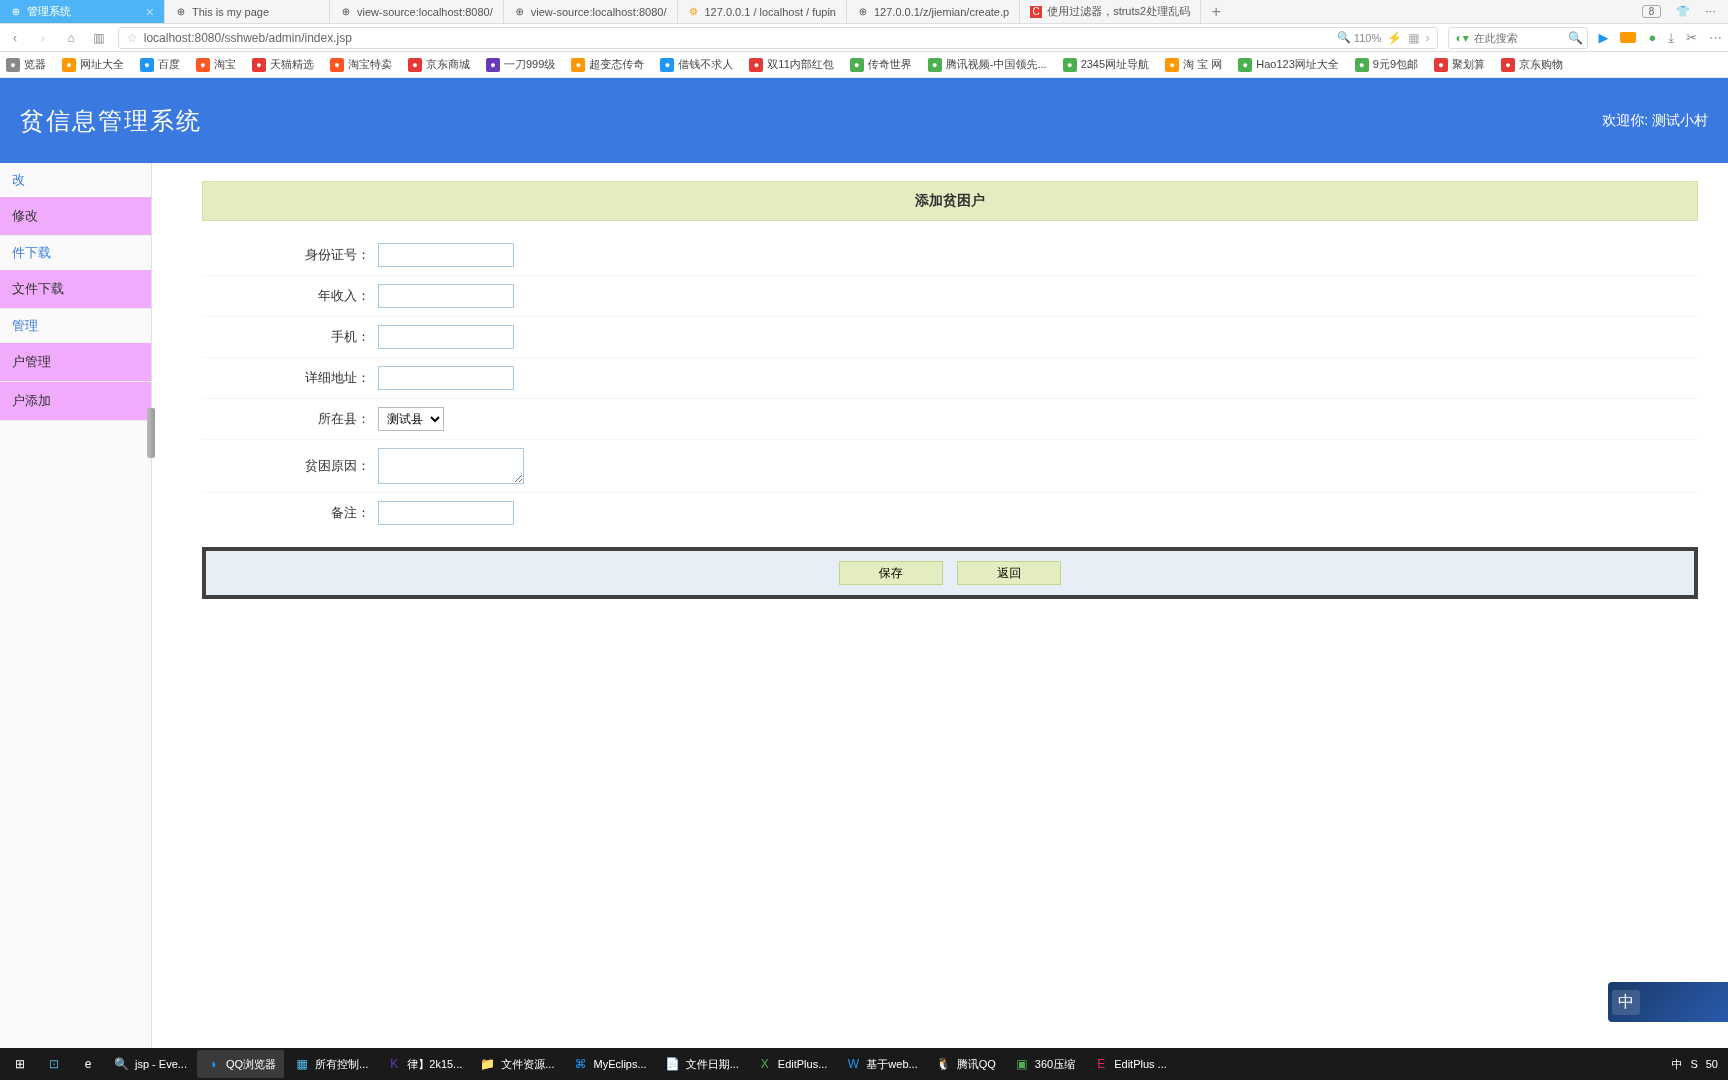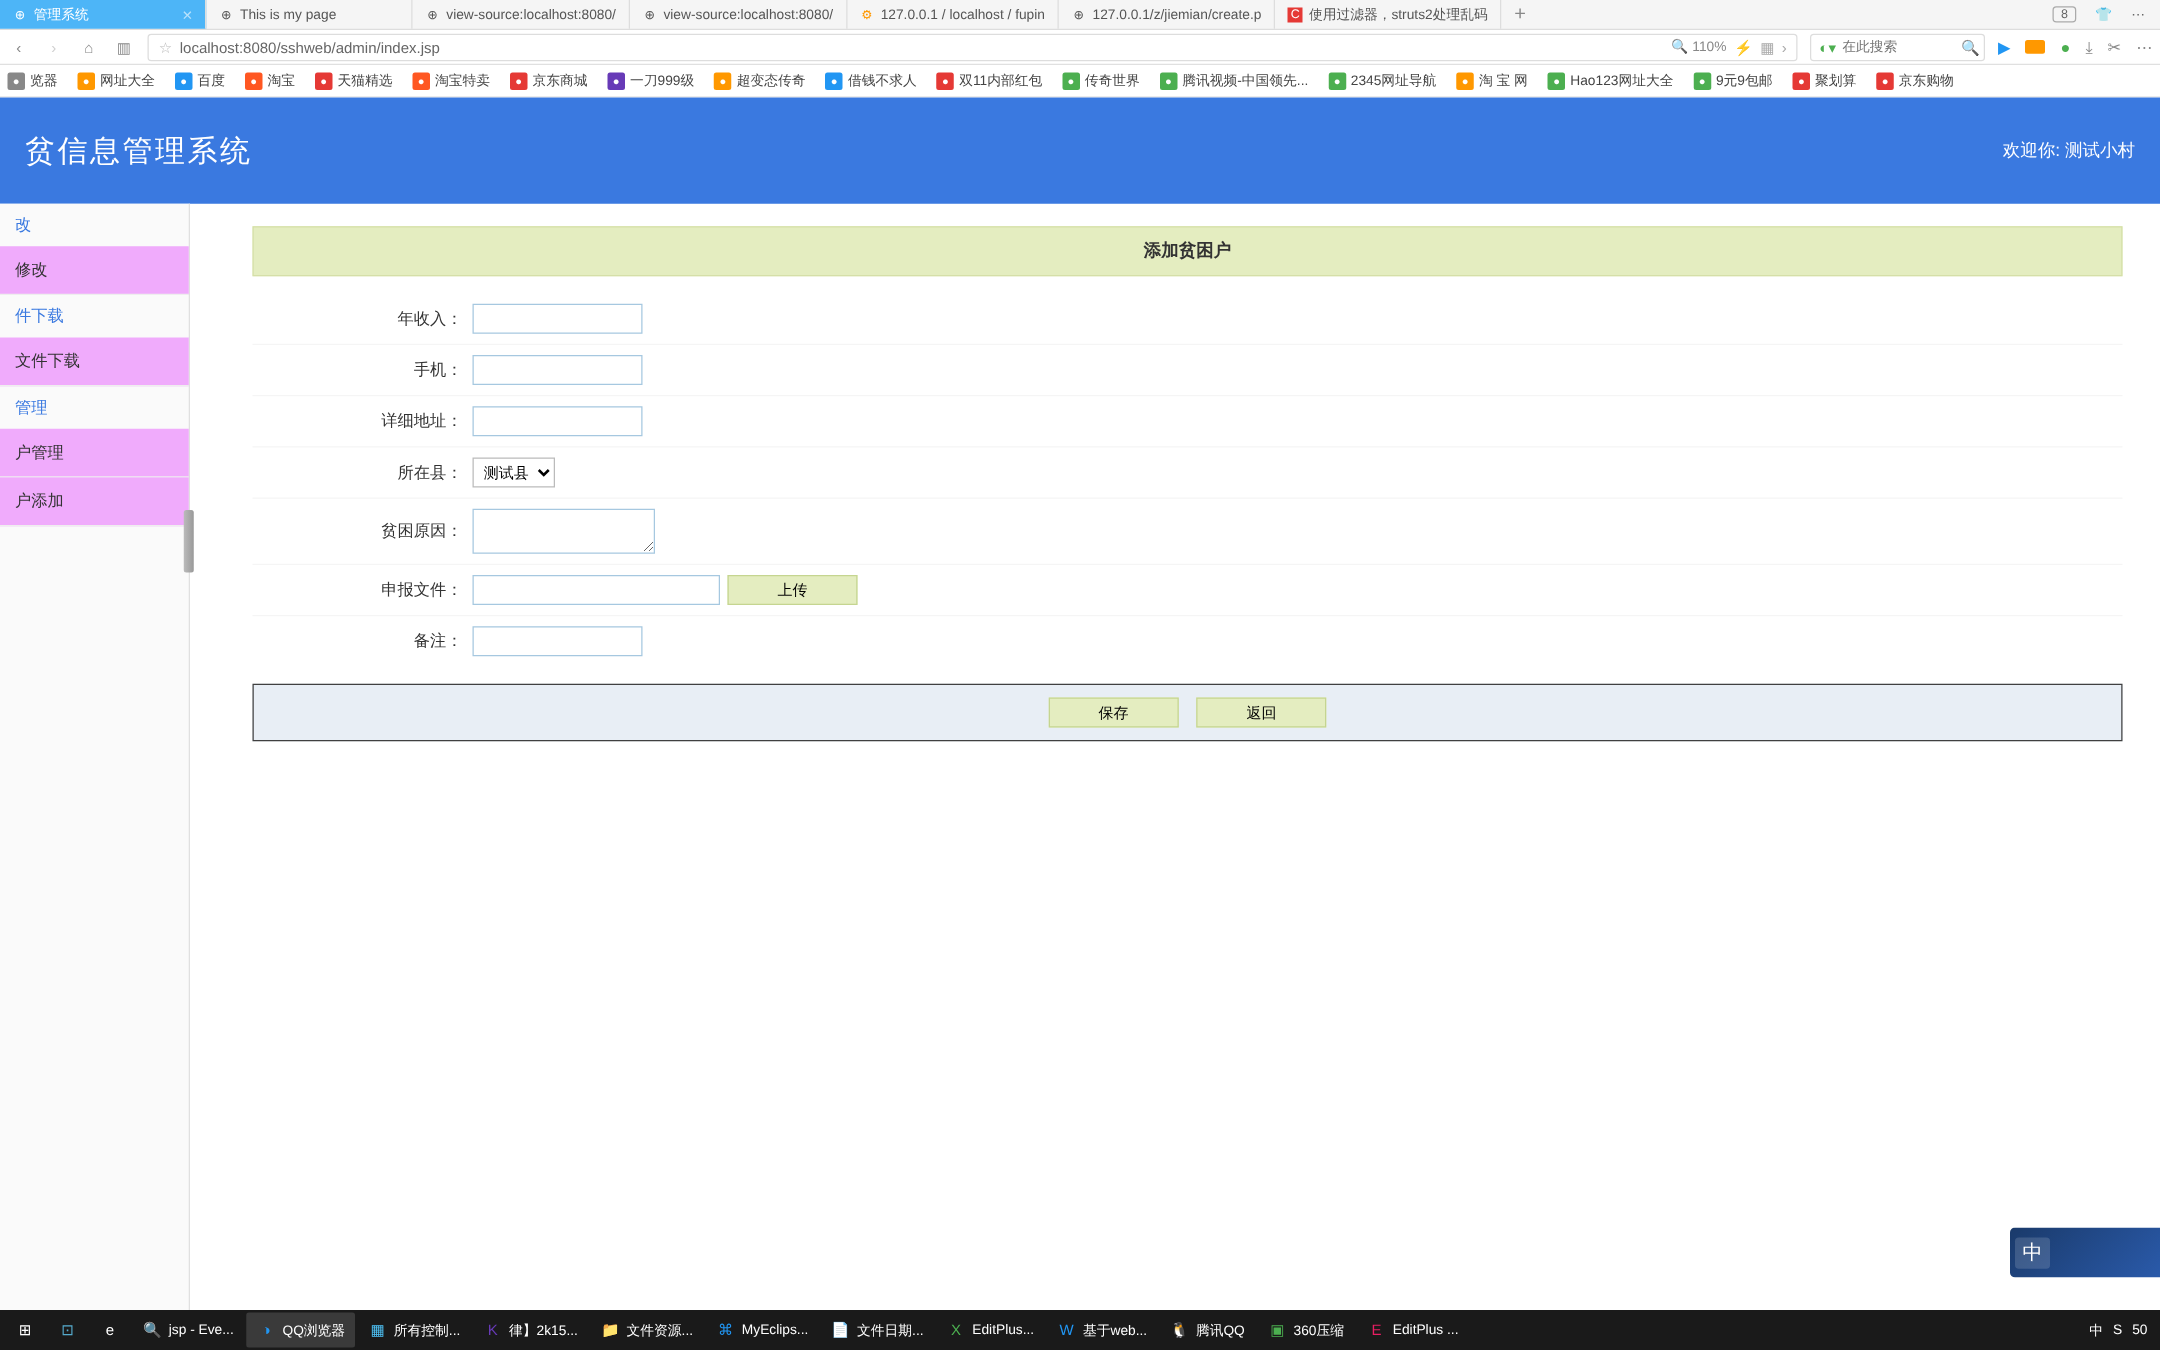--- a/index.html
+++ b/index.html
@@ -50,21 +50,21 @@
     .form-title { background: #e4edc0; text-align: center; padding: 10px; font-size: 14px; font-weight: bold; color: #333; border: 1px solid #d5dfa8; }
     .form-body { padding: 14px 0; }
     .form-row { display: flex; align-items: center; padding: 8px 0; border-bottom: 1px solid #f5f5f5; }
     .form-row:last-child { border-bottom: none; }
     .form-label { width: 176px; text-align: right; padding-right: 8px; font-size: 13px; color: #333; }
     .form-input { width: 136px; height: 24px; border: 1px solid #a6c8e0; padding: 2px 4px; font-size: 12px; outline: none; }
     .form-select { height: 24px; border: 1px solid #bbb; font-size: 12px; padding: 2px 4px; background: #fff; }
     .form-textarea { width: 146px; height: 36px; border: 1px solid #a6c8e0; resize: both; font-size: 12px; padding: 3px; }
     .file-input { width: 198px; height: 24px; border: 1px solid #a6c8e0; background: #fff; }
     .upload-btn { width: 104px; height: 24px; background: #e4edc0; border: 1px solid #c5d590; font-size: 12px; cursor: pointer; margin-left: 6px; }
-    .form-actions { background: #e8eef5; padding: 10px; text-align: center; border: 1px solid #404040; }
+    .form-actions { background: #e8eef5; padding: 10px; text-align: center; border: 4px solid #404040; }
     .action-btn { width: 104px; height: 24px; background: #e4edc0; border: 1px solid #c5d590; font-size: 12px; cursor: pointer; margin: 0 5px; }
 
     
     .float-widget { position: fixed; right: 0; bottom: 58px; width: 120px; height: 40px; background: linear-gradient(135deg,#1a3a6a,#2a5aaa); border-radius: 4px 0 0 4px; display: flex; align-items: center; padding: 4px; color: #fff; font-size: 16px; }
     .float-widget .zh { background: rgba(255,255,255,0.15); padding: 2px 6px; border-radius: 3px; }
 
     
     .taskbar { position: fixed; bottom: 0; left: 0; right: 0; height: 32px; background: #1a1a1a; display: flex; align-items: center; padding: 0 4px; gap: 2px; font-size: 11px; color: #fff; }
     .tb-item { display: flex; align-items: center; gap: 5px; padding: 4px 8px; height: 28px; cursor: pointer; border-radius: 2px; }
     .tb-item.active { background: #3a3a3a; }
@@ -237,20 +237,24 @@
       <div class="side-item">户添加</div>
       <div class="side-handle"></div>
   </div>
 
   <div class="content">
     <div class="form-card">
       <div class="form-title">添加贫困户</div>
       <div class="form-body">
 
 
+        <div class="form-row">
+          <div class="form-label">身份证号：</div>
+          <input class="form-input" value="" style="">
+        </div>
 
         <div class="form-row">
           <div class="form-label">年收入：</div>
           <input class="form-input" value="" style="">
         </div>
 
         <div class="form-row">
           <div class="form-label">手机：</div>
           <input class="form-input" value="" style="">
         </div>
@@ -266,25 +270,20 @@
           <select class="form-select">
             <option>测试县</option>
           </select>
         </div>
 
         <div class="form-row">
           <div class="form-label">贫困原因：</div>
           <textarea class="form-textarea" style=""></textarea>
         </div>
 
-        <div class="form-row">
-          <div class="form-label">申报文件：</div>
-          <input class="file-input" style="">
-          <button class="upload-btn">上传</button>
-        </div>
 
         <div class="form-row">
           <div class="form-label">备注：</div>
           <input class="form-input" value="" style="">
         </div>
 
       </div>
       <div class="form-actions">
         <button class="action-btn">保存</button>
         <button class="action-btn">返回</button>

